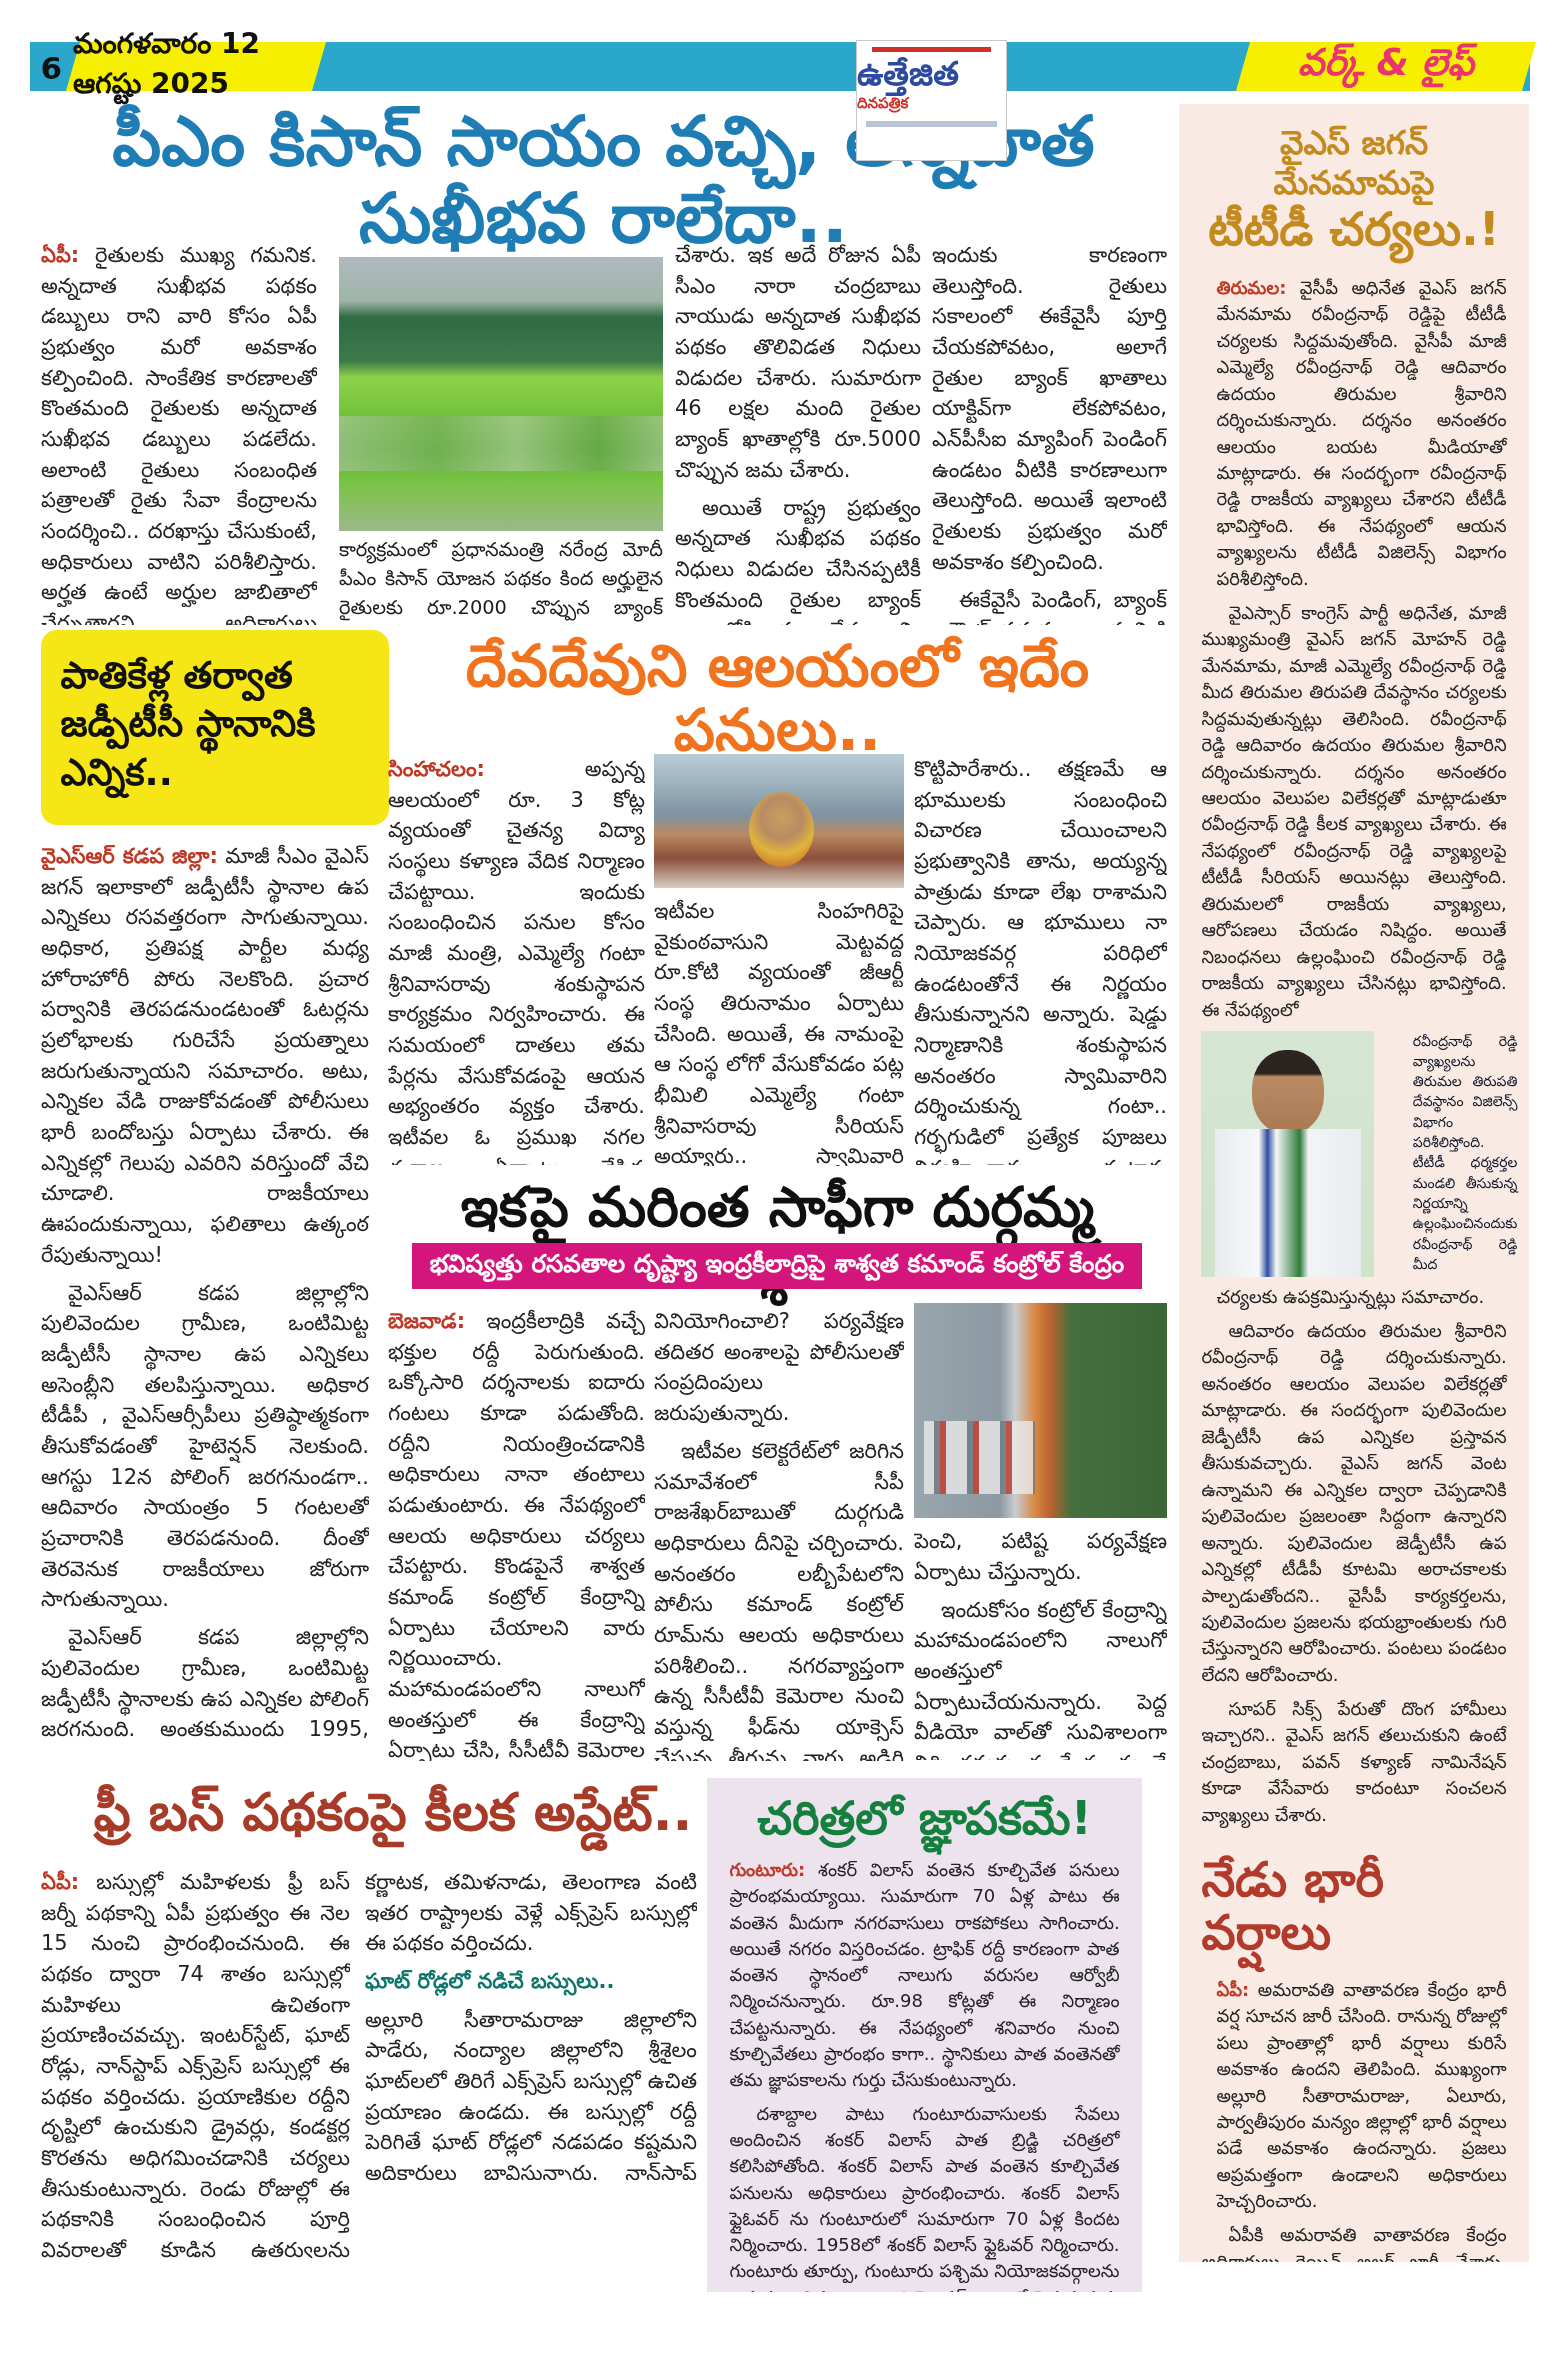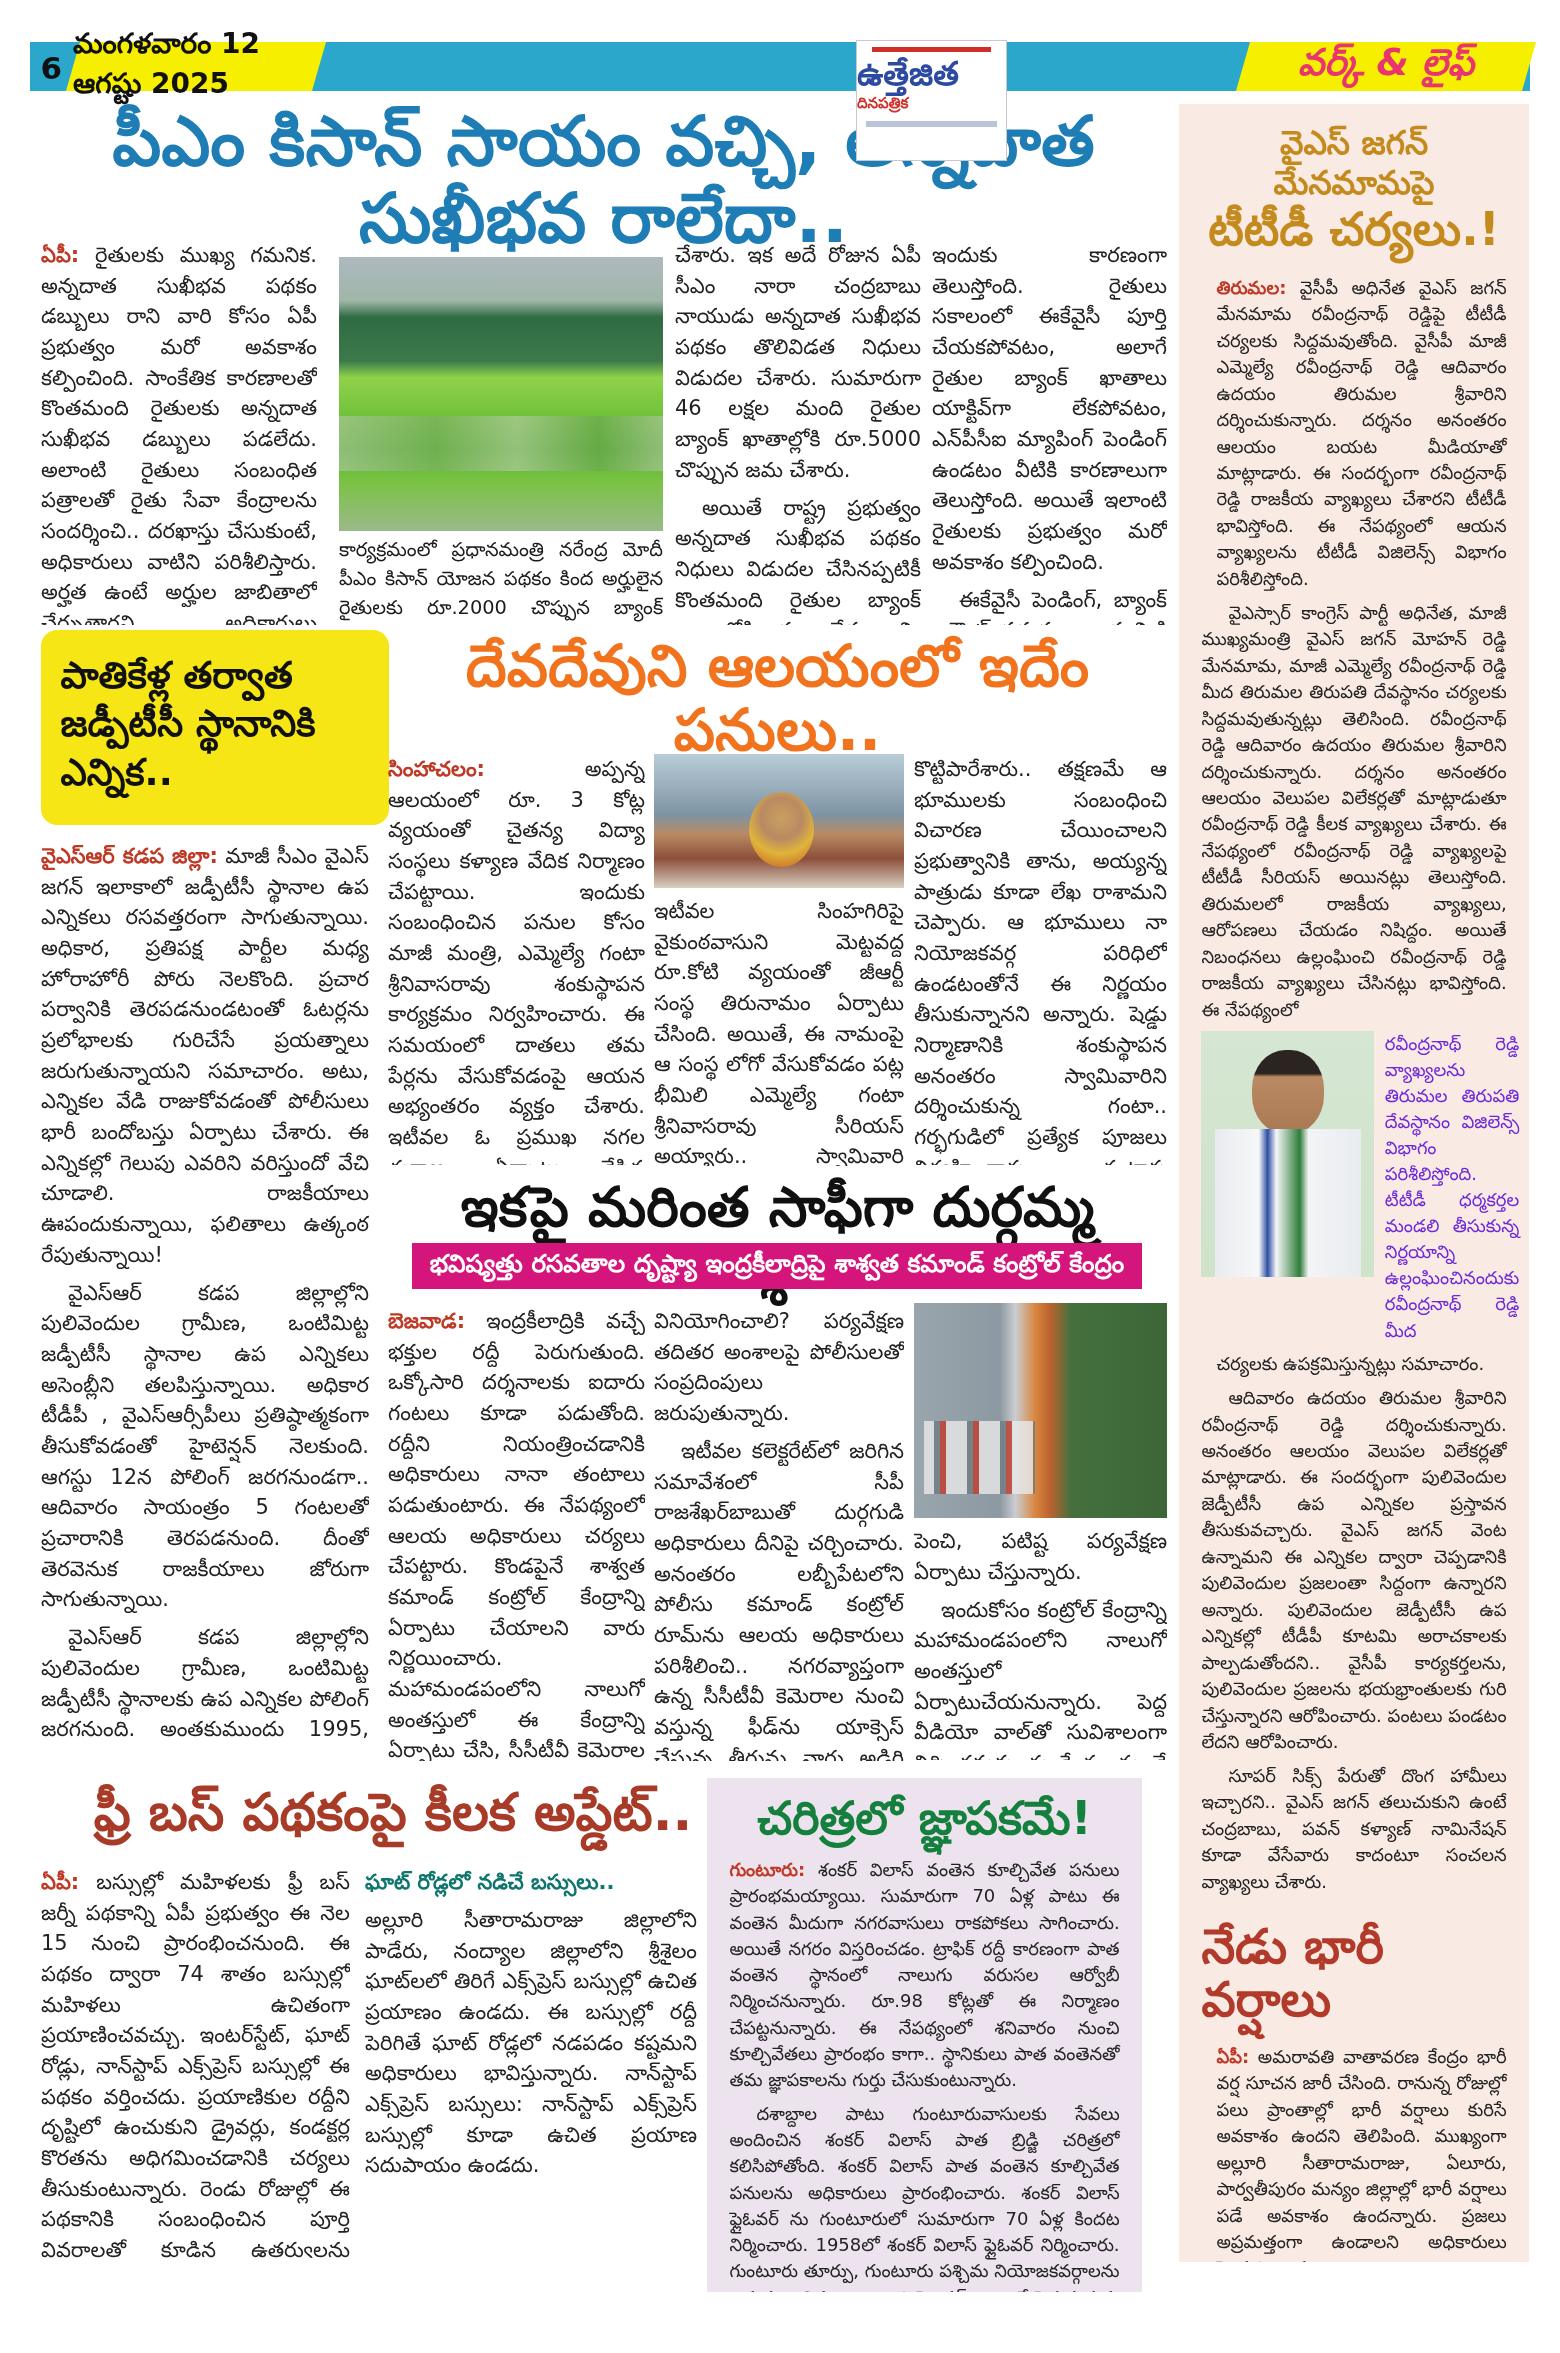--- a/index.html
+++ b/index.html
@@ -52,21 +52,21 @@
   
   .rail{position:absolute;left:1179px;top:104px;width:350px;height:2158px;background:#f9eae4;
         box-sizing:border-box;padding:19.4px 22.4px;overflow:hidden;}
   .ttd-h1{font-size:33px;font-weight:bold;color:#c48a1d;text-align:center;line-height:1.2;}
   .ttd-h2{font-size:46px;font-weight:bold;color:#c48a1d;text-align:center;line-height:1.15;margin-bottom:19.4px;}
   .rail .body{text-align:justify;font-size:18px;line-height:1.47;color:#222;}
   .rail .body p{margin:0 0 7.5px 0;text-indent:27px;}
   .rail .body p.first{text-indent:0;margin-left:15px;}
   .media-row{display:flex;gap:10.4px;margin:4.5px 0 7.5px 0;}
   .media-row .photo{position:relative;left:0;top:0;flex:0 0 173px;}
-  .media-row .sidetext{flex:1;text-align:justify;font-size:18px;line-height:1.45;color:#6d28d9;}
+  .media-row .sidetext{flex:1;text-align:justify;font-size:14px;line-height:1.45;color:#0f172a;margin-left:28px;}
   .rains-h{font-size:48px;font-weight:bold;color:#b13a2a;margin:25px 0 18px 0;line-height:1.1;}
   
   .zptc-box{position:absolute;left:41px;top:630px;width:348px;height:195px;background:#f6e616;
             box-sizing:border-box;padding:22.4px 19.4px;border-radius:16px;}
   .zptc-h{font-size:37px;font-weight:bold;color:#111;line-height:1.3;}
   .zptc-body{left:41px;top:841px;width:328px;height:903px;}
   
   .temple-h{position:absolute;left:388px;top:635px;width:779px;text-align:center;
             font-size:58px;font-weight:bold;color:#f2731d;line-height:1.1;}
   .tw-c1{left:388px;top:754px;width:257px;height:411px;}
@@ -216,20 +216,21 @@
   </div>
 
   <div class="bus-h">ఫ్రీ బస్ పథకంపై కీలక అప్డేట్..</div>
 
   <div class="col bus-c1">
     <p class="first"><span class="dateline">ఏపీ:</span> <span>బస్సుల్లో మహిళలకు ఫ్రీ బస్ జర్నీ పథకాన్ని ఏపీ ప్రభుత్వం ఈ నెల 15 నుంచి ప్రారంభించనుంది. ఈ పథకం ద్వారా 74 శాతం బస్సుల్లో మహిళలు ఉచితంగా ప్రయాణించవచ్చు. ఇంటర్‌స్టేట్, ఘాట్ రోడ్లు, నాన్‌స్టాప్ ఎక్స్‌ప్రెస్ బస్సుల్లో ఈ పథకం వర్తించదు. ప్రయాణికుల రద్దీని దృష్టిలో ఉంచుకుని డ్రైవర్లు, కండక్టర్ల కొరతను అధిగమించడానికి చర్యలు తీసుకుంటున్నారు. రెండు రోజుల్లో ఈ పథకానికి సంబంధించిన పూర్తి వివరాలతో కూడిన ఉత్తర్వులను చంద్రబాబు సర్కార్ జారీ చేయనుంది. ఈ ఉత్తర్వుల్లో ఏ బస్సుల్లో ఉచిత ప్రయాణం ఉంటుంది, ఏ గుర్తింపు కార్డులు అవసరం వంటి వివరాలు స్పష్టంగా పేర్కొంటారు. ఈ పథకాన్ని ఆగస్టు 15న మంగళగిరిలో ముఖ్యమంత్రి చంద్రబాబు నాయుడు ప్రారంభించే అవకాశం ఉంది. ఈ పథకం వల్ల ఏపీఎస్ఆర్టీసీకి చెందిన మొత్తం బస్సుల్లో 74 శాతం బస్సుల్లో మహిళలు ఉచితంగా ప్రయాణించవచ్చు. సంస్థలో మొత్తం 11,449 బస్సులు ఉండగా.. వీటిలో 8,458 బస్సుల్లో ఈ పథకం వర్తిస్తుంది. మహిళా ప్రయాణికుల సంఖ్య గణనీయంగా పెరిగే అవకాశం ఉన్నందున రద్దీకి తగ్గట్లుగా ఏర్పాట్లు చేయడంలో ఆర్టీసీ అధికారులు నిమగ్నమయ్యారు.</span></p>
 
   </div>
 
   <div class="col bus-c2">
+    <p class="first">కర్ణాటక, తమిళనాడు, తెలంగాణ వంటి ఇతర రాష్ట్రాలకు వెళ్లే ఎక్స్‌ప్రెస్ బస్సుల్లో ఈ పథకం వర్తించదు.</p>
     <p class="subhead-red">ఘాట్ రోడ్లలో నడిచే బస్సులు..</p>
     <p class="first">అల్లూరి సీతారామరాజు జిల్లాలోని పాడేరు, నంద్యాల జిల్లాలోని శ్రీశైలం ఘాట్‌లలో తిరిగే ఎక్స్‌ప్రెస్ బస్సుల్లో ఉచిత ప్రయాణం ఉండదు. ఈ బస్సుల్లో రద్దీ పెరిగితే ఘాట్ రోడ్లలో నడపడం కష్టమని అధికారులు భావిస్తున్నారు. నాన్‌స్టాప్ ఎక్స్‌ప్రెస్ బస్సులు: నాన్‌స్టాప్ ఎక్స్‌ప్రెస్ బస్సుల్లో కూడా ఉచిత ప్రయాణ సదుపాయం ఉండదు.</p>
     <p class="subhead-red">డ్రైవర్లు, కండక్టర్ల కొరతను తీర్చడానికి చర్యలు</p>
 
   </div>
 
   <div class="bridge-box">
     <div class="bridge-h">చరిత్రలో జ్ఞాపకమే!</div>
     <div class="bridge-body">
       <p class="first"><span class="dateline">గుంటూరు:</span> <span>శంకర్ విలాస్ వంతెన కూల్చివేత పనులు ప్రారంభమయ్యాయి. సుమారుగా 70 ఏళ్ల పాటు ఈ వంతెన మీదుగా నగరవాసులు రాకపోకలు సాగించారు. అయితే నగరం విస్తరించడం. ట్రాఫిక్ రద్దీ కారణంగా పాత వంతెన స్థానంలో నాలుగు వరుసల ఆర్వోబీ నిర్మించనున్నారు. రూ.98 కోట్లతో ఈ నిర్మాణం చేపట్టనున్నారు. ఈ నేపథ్యంలో శనివారం నుంచి కూల్చివేతలు ప్రారంభం కాగా.. స్థానికులు పాత వంతెనతో తమ జ్ఞాపకాలను గుర్తు చేసుకుంటున్నారు.</span></p>

